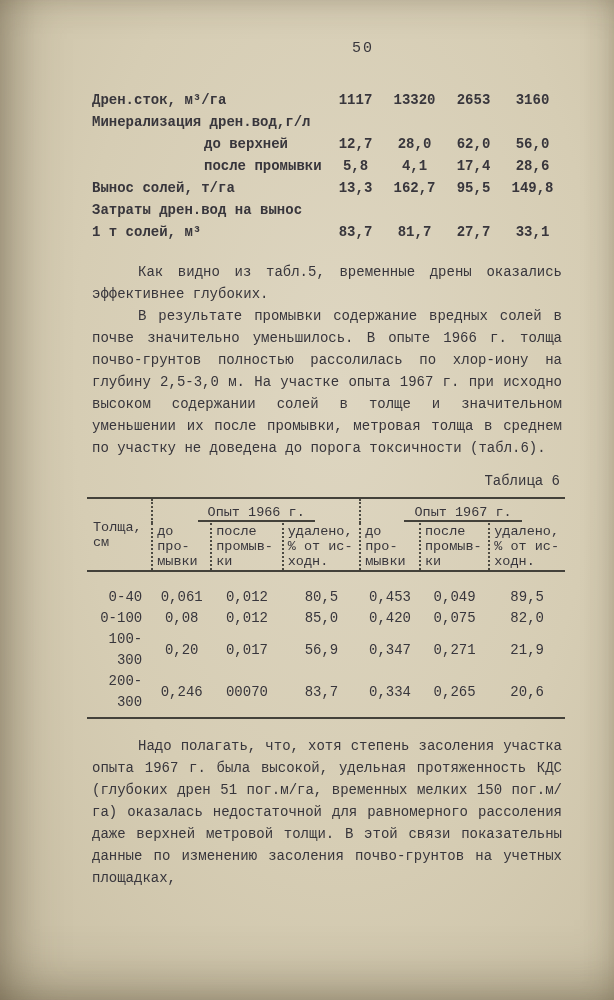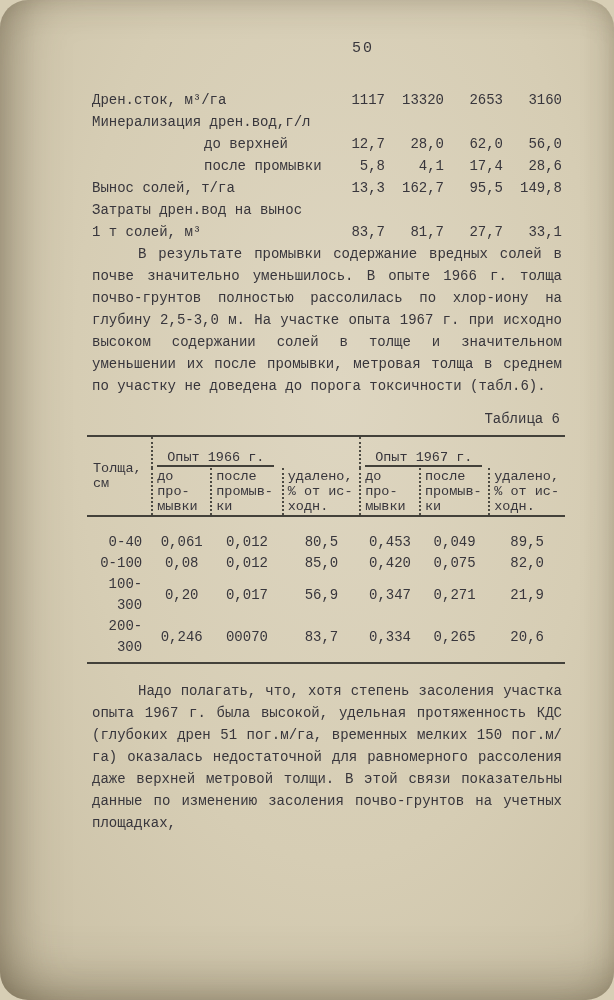--- a/index.html
+++ b/index.html
@@ -11,56 +11,55 @@
     position:relative;overflow:hidden;
   }
   .page{
     position:absolute;inset:0;
     background:radial-gradient(ellipse at 55% 38%, #ded6c1 0%, #d6cdb4 55%, #c9bfa4 100%);
     box-shadow:
       inset 34px 0 55px -28px rgba(80,68,45,.50),
       inset -16px 0 34px -22px rgba(80,68,45,.32),
       inset 0 -40px 60px -32px rgba(80,68,45,.45),
       inset 0 22px 44px -32px rgba(80,68,45,.22);
-    border-radius: 28px;
   }
   .content{position:absolute;left:92px;top:40px;width:470px;}
   .pagenum{
     text-align:center;
     transform:translateX(36px);
     font-size:15px;letter-spacing:2px;
     margin-bottom:32px;
   }
   
-  .t5{}
+  .t5{margin-bottom:18px;font-weight:bold;}
   .t5-row{display:flex;align-items:baseline;line-height:22px;font-size:14px;}
   .t5-label{white-space:pre;}
   .t5-label.indent{margin-left:112px;}
   .t5-vals{display:flex;margin-left:auto;}
-  .t5-val{width:59px;text-align:right;}
+  .t5-val{width:59px;text-align:center;}
   
   .para{
     font-size:14px;line-height:22px;
     text-align:justify;text-indent:46px;
     margin:0;
   }
   
   .t6-caption{text-align:right;font-size:14px;margin:14px 2px 8px 0;}
   table.t6{
     border-collapse:collapse;
     width:478px;margin-left:-5px;
     border-top:2px solid #43413a;
     border-bottom:2px solid #43413a;
     font-size:13.5px;
   }
   table.t6 th{font-weight:normal;vertical-align:top;text-align:left;padding:1px 4px;}
   table.t6 thead{border-bottom:2px solid #43413a;}
   table.t6 .sep{border-left:2px dotted #4c4a42;}
   table.t6 .pre{white-space:pre-line;line-height:15px;}
-  table.t6 .group{padding-top:13px;padding-bottom:3px;}
+  table.t6 .group{text-align:center;padding-top:6px;padding-bottom:3px;}
   table.t6 .group span{border-bottom:2px solid #43413a;padding:0 10px;}
   table.t6 .thick{vertical-align:middle;padding-left:6px;}
   table.t6 td{
     text-align:center;padding:0 4px;line-height:21px;font-size:14px;
   }
   table.t6 td.rowlabel{text-align:right;padding-right:10px;}
   table.t6 tbody tr:first-child td{padding-top:15px;}
   table.t6 tbody tr:last-child td{padding-bottom:4px;}
   .closing{margin-top:16px;}
 </style>
@@ -127,20 +126,21 @@
         <div class="t5-vals">
           <span class="t5-val">83,7</span>
           <span class="t5-val">81,7</span>
           <span class="t5-val">27,7</span>
           <span class="t5-val">33,1</span>
         </div>
       </div>
 
     </div>
 
+    <p class="para">Как видно из табл.5, временные дрены оказались эффективнее глубоких.</p>
     <p class="para">В результате промывки содержание вредных солей в почве значительно уменьшилось. В опыте 1966 г. толща почво-грунтов полностью рассолилась по хлор-иону на глубину 2,5-3,0 м. На участке опыта 1967 г. при исходно высоком содержании солей в толще и значительном уменьшении их после промывки, метровая толща в среднем по участку не доведена до порога токсичности (табл.6).</p>
 
     <div class="t6-caption">Таблица 6</div>
 
     <table class="t6">
       <thead>
         <tr>
           <th class="thick pre" rowspan="2" style="width:64px">Толща,
 см</th>
           <th class="group sep" colspan="3">

